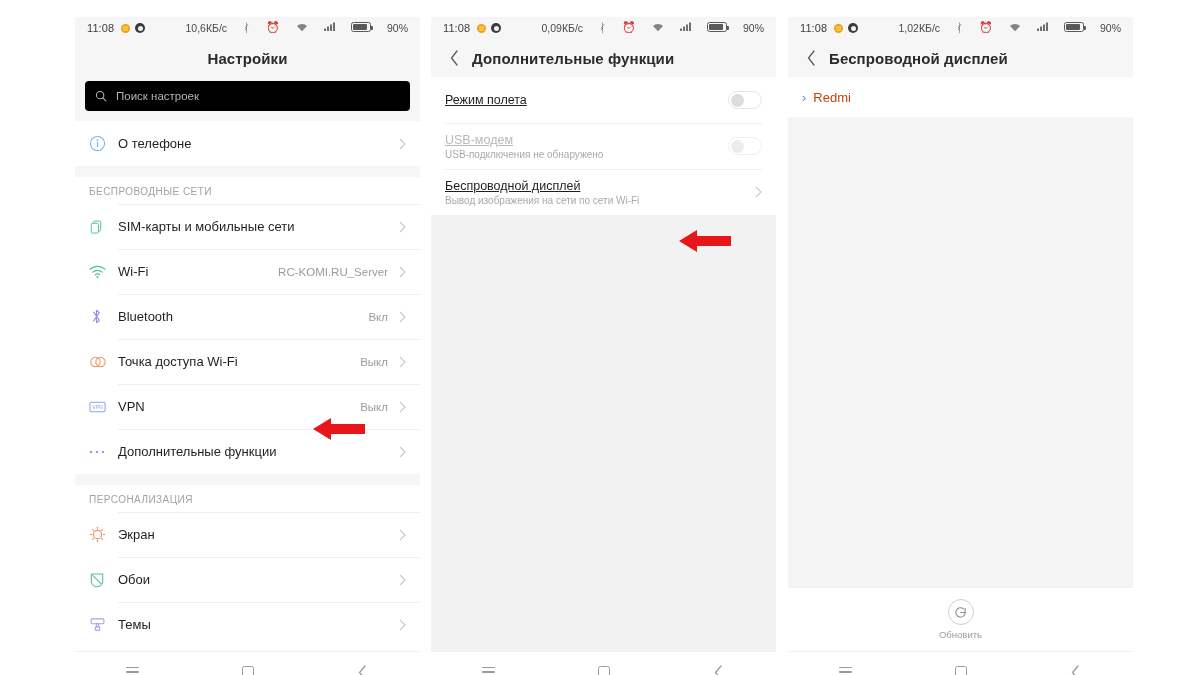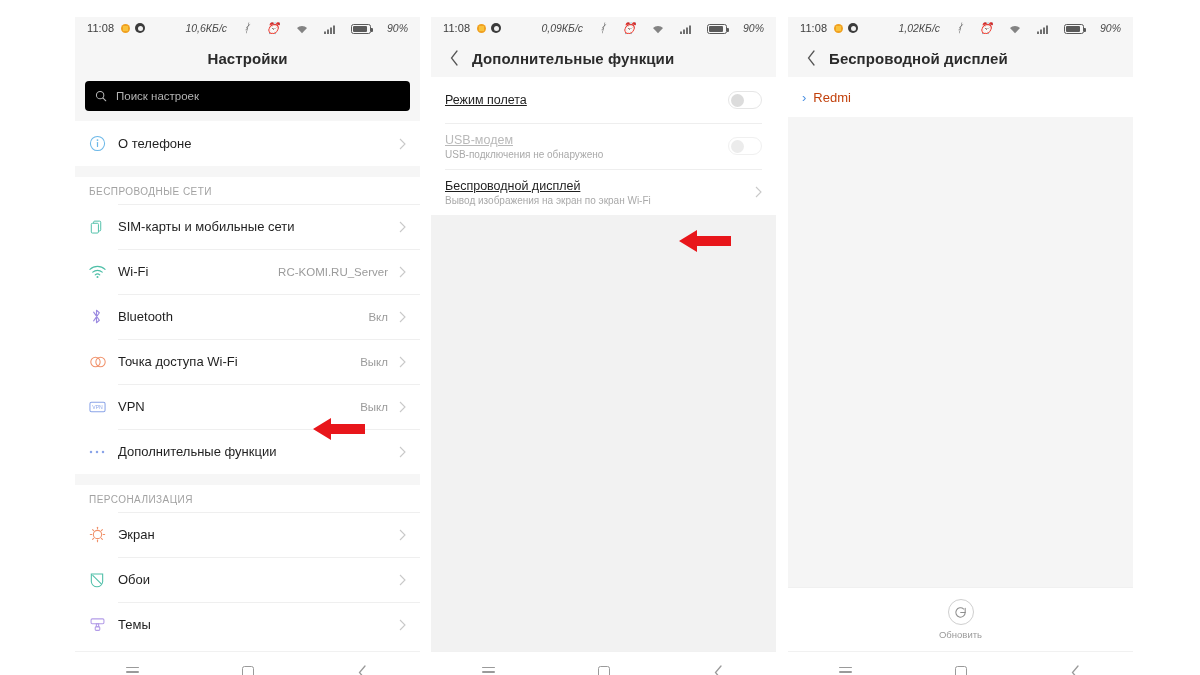--- a/index.html
+++ b/index.html
@@ -18,21 +18,21 @@
                padding:0 12px; font-size:10.5px; color:#4a4a4a; flex:0 0 auto; }
   #phone2 .statusbar, #phone3 .statusbar { background:#f6f6f6; }
   .sb-time { font-size:11px; color:#3c3c3c; letter-spacing:.1px; }
   .sb-left-icons { display:flex; align-items:center; gap:5px; margin-left:7px; }
   .sb-dot-orange { width:9px; height:9px; border-radius:50%;
       background:radial-gradient(circle at 50% 50%, #f9c23c 0 45%, #f0a020 46% 100%); }
   .sb-dot-dark { width:10px; height:10px; border-radius:50%; background:#3b3b3b;
       position:relative; }
   .sb-dot-dark:after { content:""; position:absolute; left:2.5px; top:2.5px;
       width:5px; height:5px; border-radius:50%; background:#f1f1f1; }
-  .sb-right { margin-left:auto; display:flex; align-items:flex-end; gap:16px;font-style:italic; }
+  .sb-right { margin-left:auto; display:flex; align-items:flex-start; gap:16px; }
   .sb-speed { font-size:10.5px; color:#4a4a4a; }
   .sb-ico { color:#5a5a5a; font-size:11px; line-height:1; display:inline-block; }
   .sb-bt { font-size:12px; }
   .sb-wifi svg, .sb-sig svg { display:block; }
   .battery { width:20px; height:10px; border:1.3px solid #5a5a5a; border-radius:2.5px;
       position:relative; display:flex; align-items:center; padding:1px; }
   .battery:after { content:""; position:absolute; right:-3.2px; top:2.7px; width:2px;
       height:4px; background:#5a5a5a; border-radius:0 1px 1px 0; }
   .battery i { display:block; height:100%; width:90%; background:#5a5a5a; border-radius:1px; }
   .sb-pct { font-size:10.5px; color:#4a4a4a; }
@@ -431,21 +431,21 @@
           <span class="toggle faint">
               <i></i>
             </span>
         </span>
       </div>
 
 
       <div class="trow">
         <span class="txt">
           <span class="t1">Беспроводной дисплей</span>
-          <span class="t2">Вывод изображения на экран по экран Wi-Fi</span>
+          <span class="t2">Вывод изображения на сети по сети Wi-Fi</span>
         </span>
         <span class="rgt">
           <span>
             <svg class="icon-svg" width="7" height="12" viewBox="0 0 7 12">
                 <polyline points="1,1 6,6 1,11" fill="none" stroke="#c9c9c9" stroke-width="1.1"></polyline>
               </svg>
           </span>
         </span>
       </div>
     </div>

